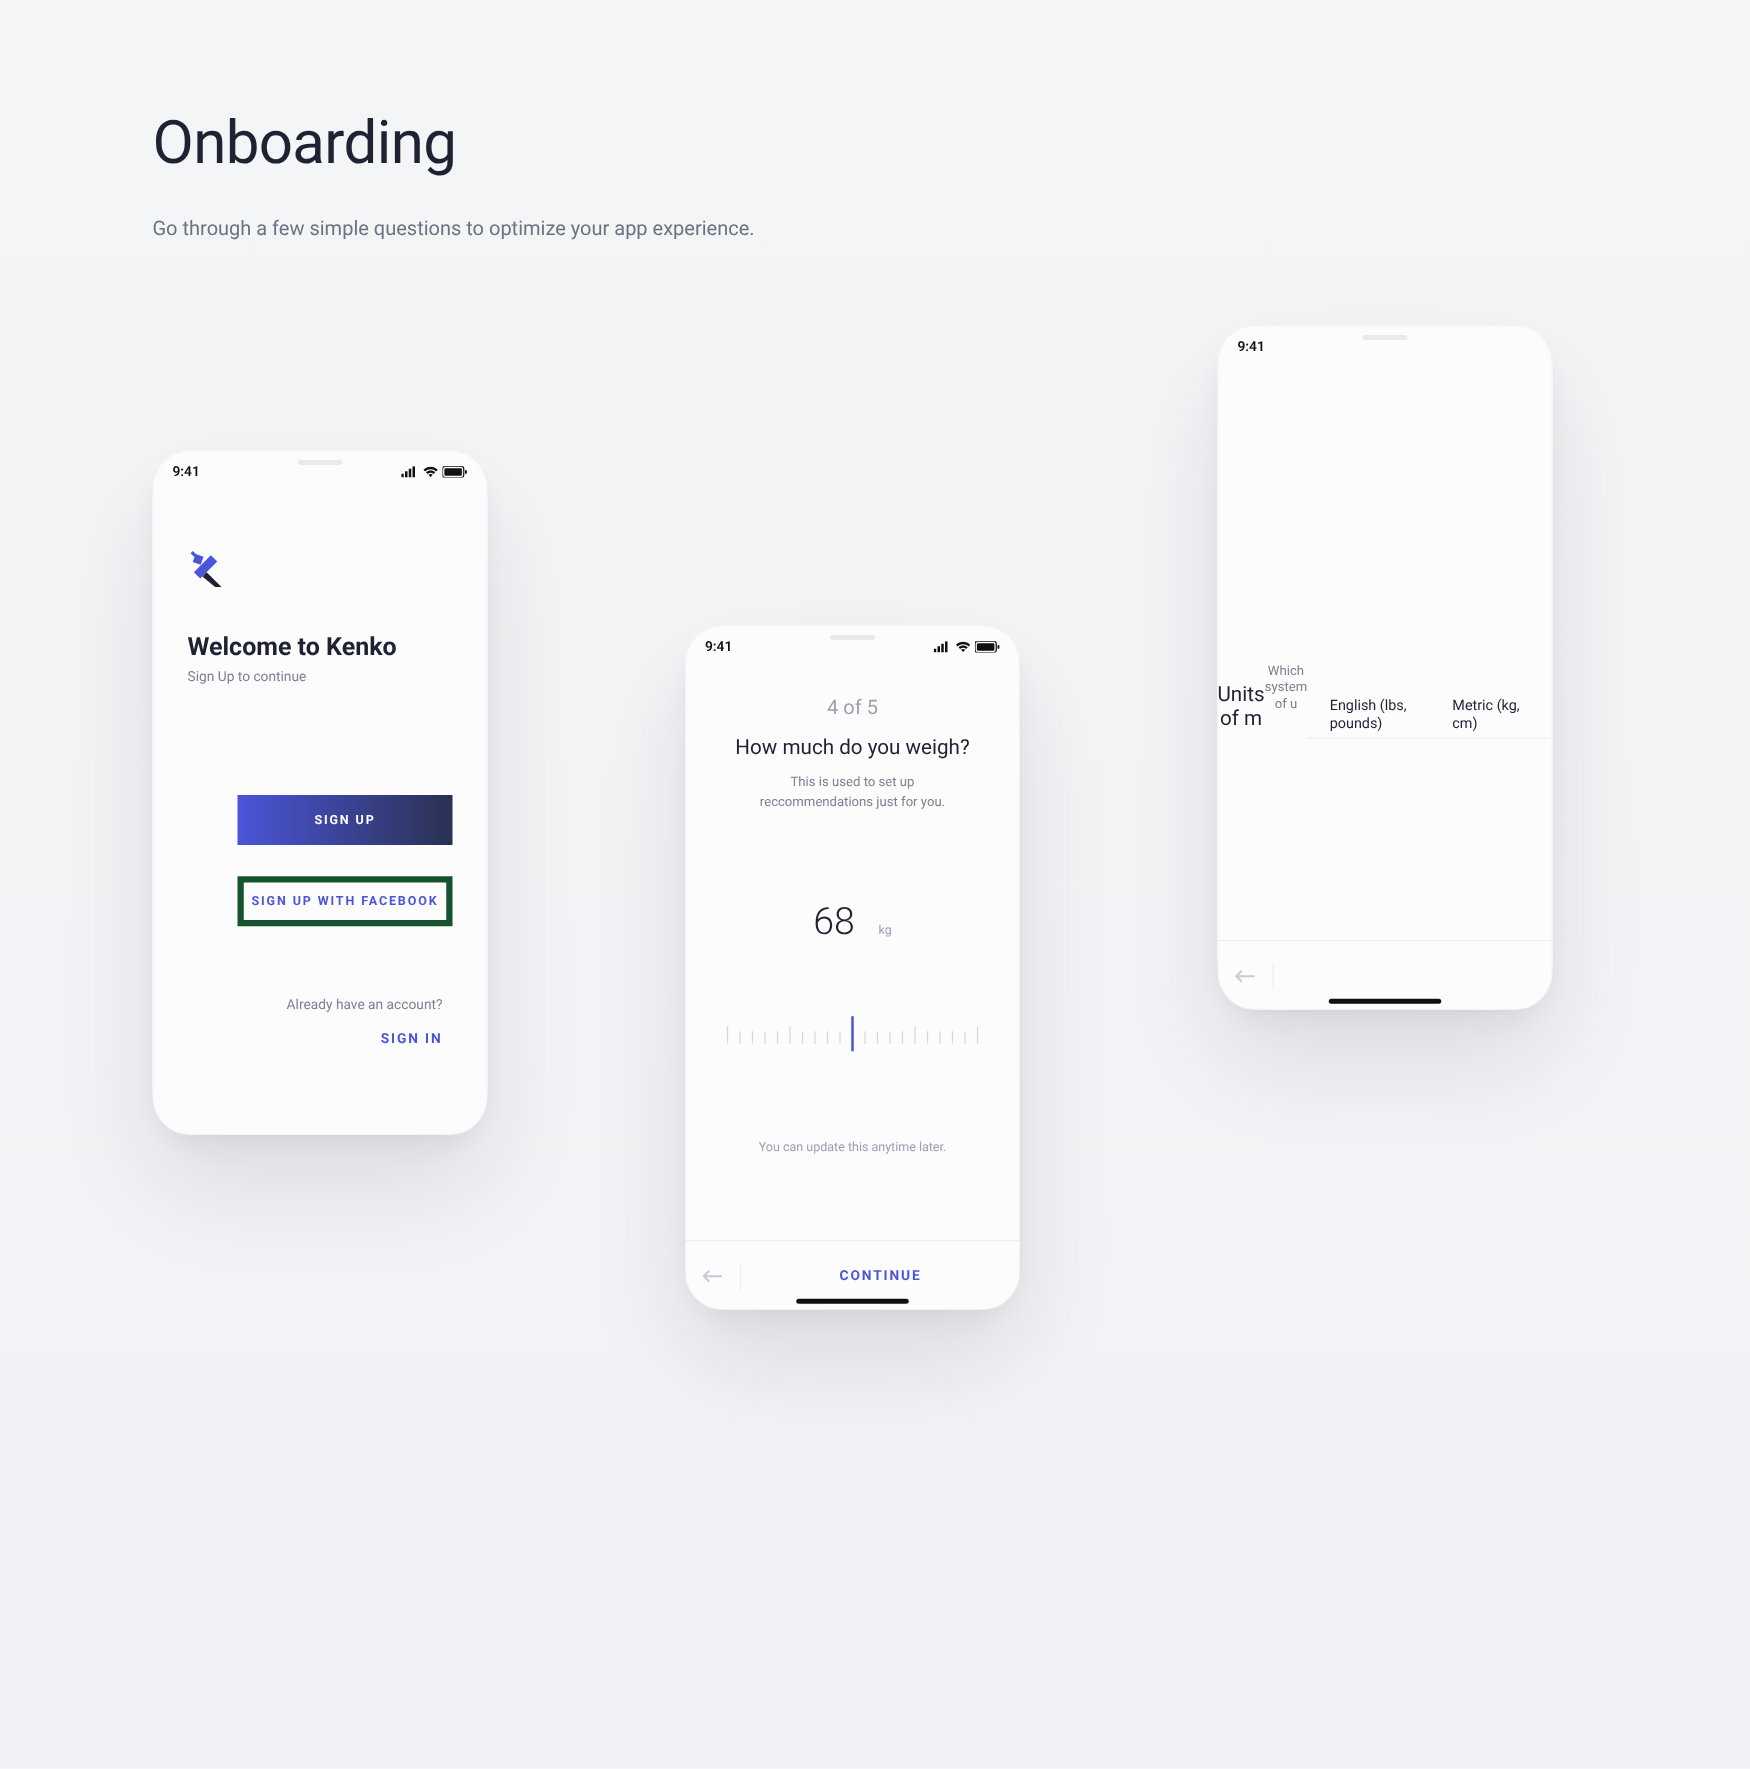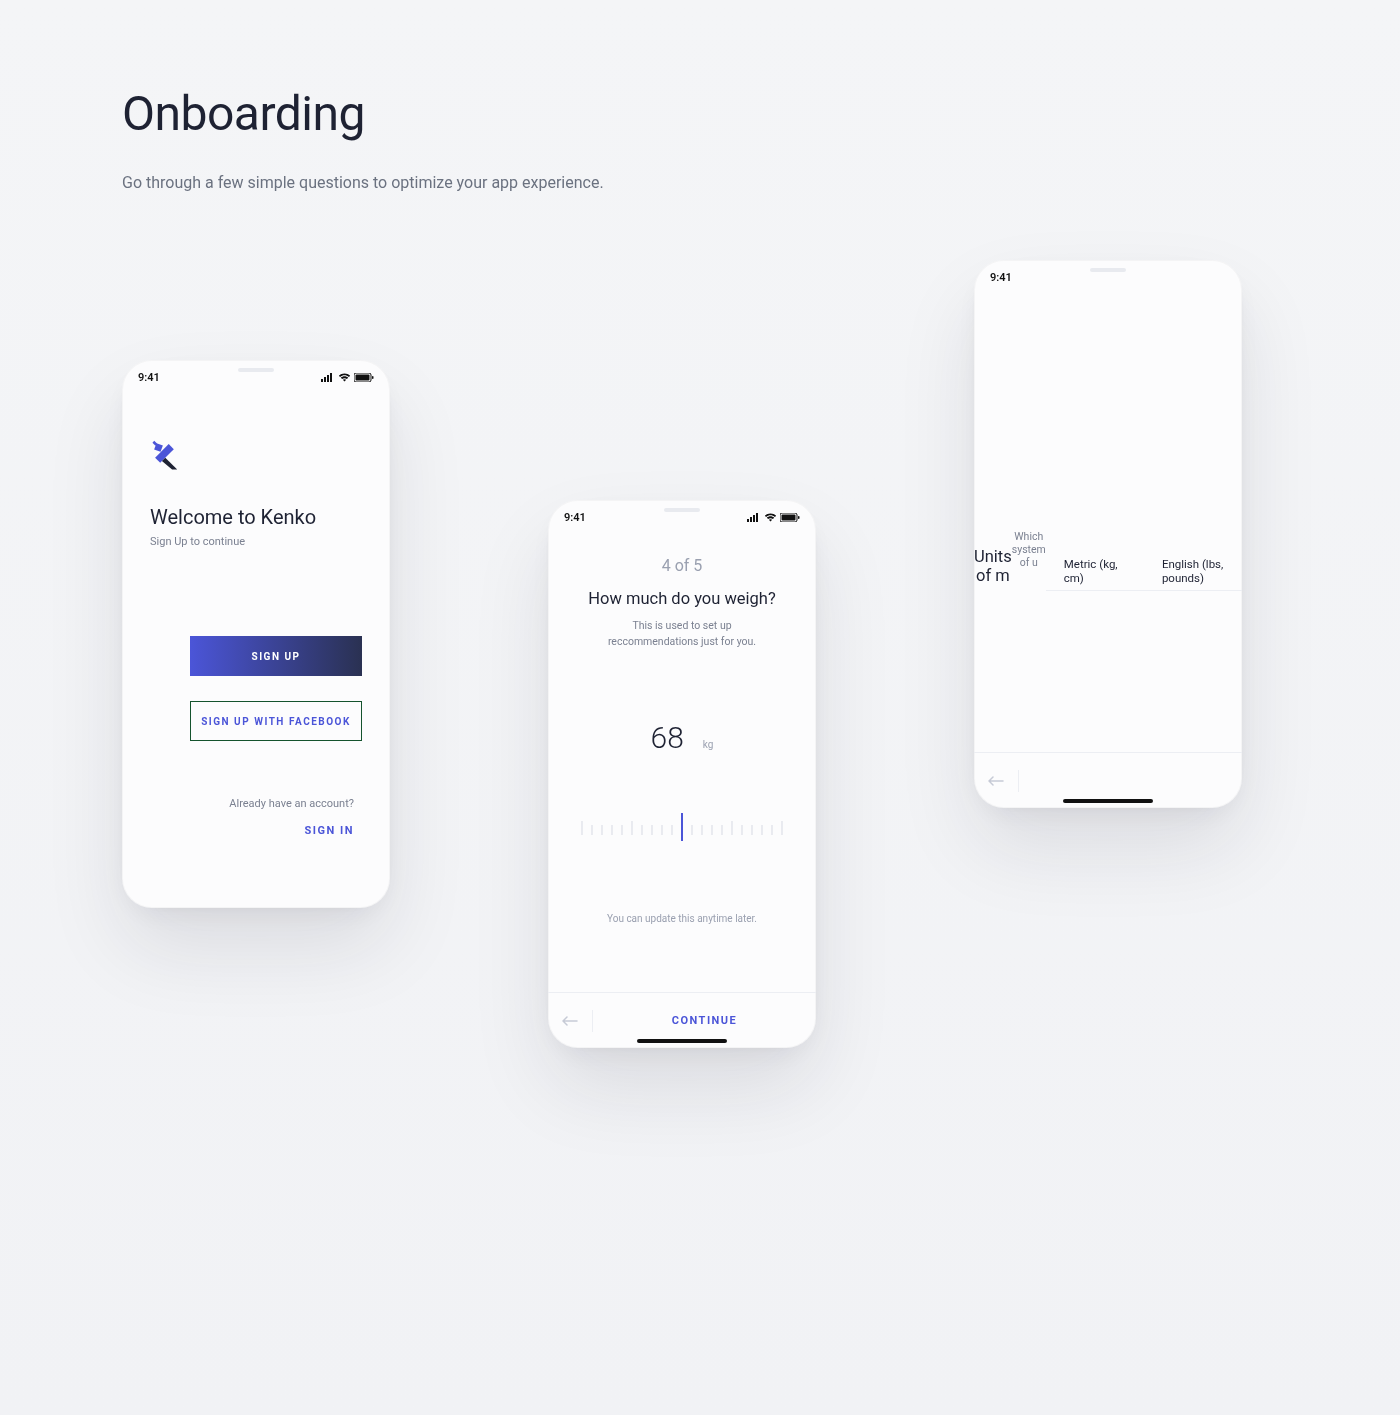--- a/index.html
+++ b/index.html
@@ -82,21 +82,21 @@
   
   .phone-1 { left: 122px; top: 360px; }
   .p1-content {
     position: absolute;
     top: 34px; left: 0; right: 0; bottom: 0;
     padding: 45px 28px 0 28px;
   }
   .logo { width: 34px; height: 34px; margin-bottom: 28px; }
   .welcome-title {
     font-size: 20px;
-    font-weight: 400;
+    font-weight: 700;
     color: #1e2233;
     margin-bottom: 6px;
   }
   .welcome-sub {
     font-size: 11px;
     color: #7b8191;
   }
   .btn-stack {
     margin-top: 88px;
     display: flex;
@@ -116,21 +116,21 @@
     cursor: pointer;
   }
   .btn-primary {
     background: linear-gradient(90deg, #4b55d8 0%, #2a3152 100%);
     color: #fff;
     border: none;
   }
   .btn-secondary {
     background: transparent;
     color: #4b55d8;
-    border: 1px solid #14532d;
+    border: 5px solid #14532d;
   }
   .already {
     margin-top: 56px;
     text-align: right;
     padding-right: 8px;
   }
   .already-text {
     font-size: 11px;
     color: #7b8191;
     margin-bottom: 14px;
@@ -404,22 +404,22 @@
 <div class="phone phone-3">
   <div class="phone-screen">
     <div class="notch"></div>
     <div class="status-bar">
       <span>9:41</span>
       <span class="status-right"></span>
     </div>
     <div class="p3-content">
       <div class="p3-title">Units of m</div>
       <div class="p3-sub">Which system of u</div>
+      <div class="unit-row">English (lbs, pounds)</div>
       <div class="unit-row">Metric (kg, cm)</div>
-      <div class="unit-row">English (lbs, pounds)</div>
     </div>
     <div class="p3-footer">
       <div class="footer-back">
         <svg width="16" height="10" viewBox="0 0 16 10">
             <path d="M5 1 L1 5 L5 9 M1 5 L15 5" stroke="#c6cad6" stroke-width="1.5" fill="none" stroke-linecap="round" stroke-linejoin="round"></path>
           </svg>
       </div>
       <div class="footer-divider"></div>
     </div>
     <div class="home-indicator"></div>

